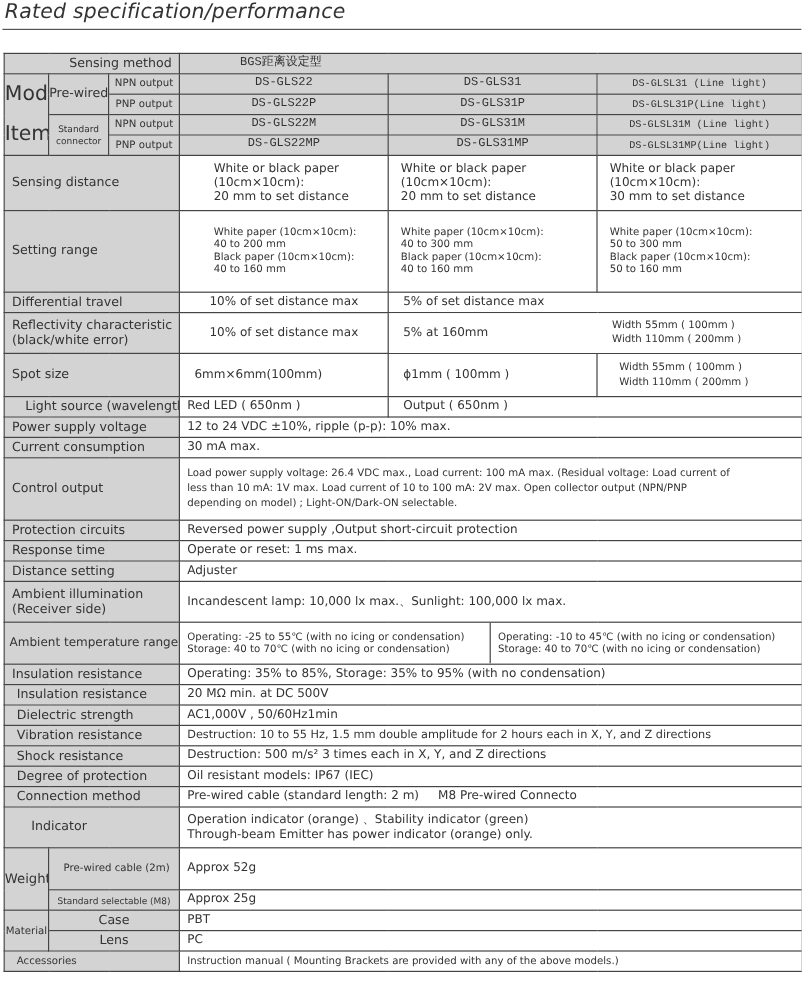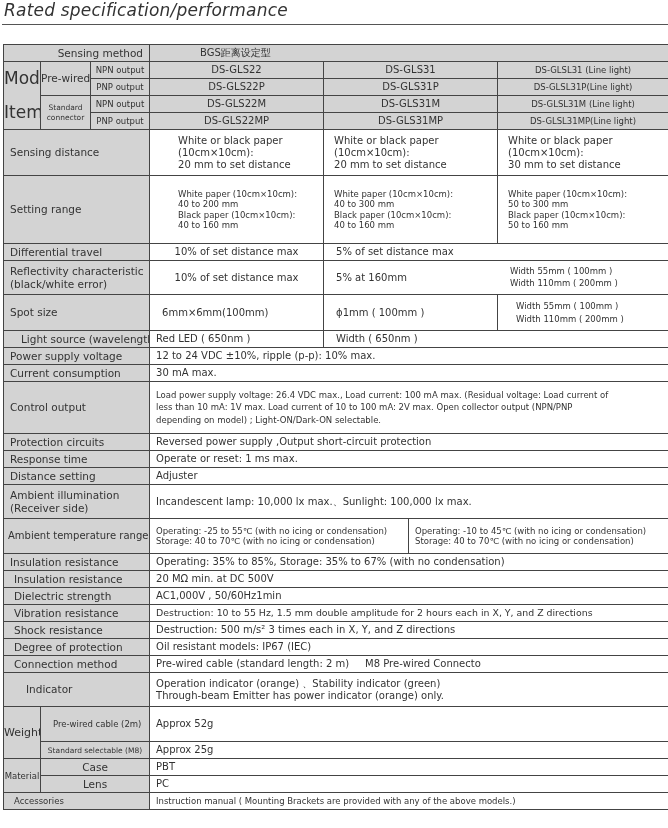--- a/index.html
+++ b/index.html
@@ -6,21 +6,21 @@
   body { width: 668px; height: 828px; position: relative; overflow: hidden;
          font-family: "DejaVu Sans", "Liberation Sans", sans-serif; color: #333; }
   .title { position: absolute; left: 4px; top: 0px; font-size: 17px; color: #333;
            letter-spacing: 0.2px; font-style: italic; }
   .title-rule { position: absolute; left: 2px; top: 24px; width: 666px; height: 1px; background: #555; }
   table.spec { position: absolute; left: 3px; top: 44px; width: 665px; border-collapse: collapse;
                table-layout: fixed; font-size: 10px; }
   table.spec td { border: 1px solid #444; padding: 0 6px; vertical-align: middle;
                   line-height: 1.2; overflow: hidden; white-space: nowrap; }
   td.lbl { background: #d3d3d3; color: #333; font-size: 10.5px; }
-  td.gray { background: #d3d3d3; }
+  td.gray { background: #d3d3d3; font-family: Liberation Mono, monospace; }
   td.val { background: #fff; color: #333; }
   td.c { text-align: center; }
   td.r { text-align: right; }
   td.small { font-size: 8.5px; }
   td.tiny { font-size: 7.5px; }
   .sm { font-size: 8.5px; }
   .top-border td { border-top: 2px solid #333; margin-top: 11px; }
   .bot-border td { border-bottom: 2px solid #333; }
 </style>
 </head>
@@ -146,21 +146,21 @@
     <td class="val" style="padding-left:12px">ϕ1mm ( 100mm )</td>
     <td class="val sm" style="line-height:1.45;padding-left:18px">
       <div>Width 55mm ( 100mm )</div>
       <div>Width 110mm ( 200mm )</div>
     </td>
   </tr>
 
   <tr style="height:17px">
     <td class="lbl" colspan="3" style="padding-left:17px">Light source (wavelength)</td>
     <td class="val">Red LED ( 650nm )</td>
-    <td class="val" colspan="2" style="padding-left:12px">Width ( 650nm )</td>
+    <td class="val" colspan="2" style="padding-left:12px">Output ( 650nm )</td>
   </tr>
 
   <tr style="height:17px">
     <td class="lbl" colspan="3">Power supply voltage</td>
     <td class="val" colspan="3">12 to 24 VDC ±10%, ripple (p-p): 10% max.</td>
   </tr>
   <tr style="height:17px">
     <td class="lbl" colspan="3">Current consumption</td>
     <td class="val" colspan="3">30 mA max.</td>
   </tr>
@@ -206,21 +206,21 @@
         <div style="padding-left:6px;display:flex;flex-direction:column;justify-content:center">
           <div>Operating: -10 to 45℃ (with no icing or condensation)</div>
           <div>Storage: 40 to 70℃ (with no icing or condensation)</div>
         </div>
       </div>
     </td>
   </tr>
 
   <tr style="height:17px">
     <td class="lbl" colspan="3">Insulation resistance</td>
-    <td class="val" colspan="3">Operating: 35% to 85%, Storage: 35% to 67% (with no condensation)</td>
+    <td class="val" colspan="3">Operating: 35% to 85%, Storage: 35% to 95% (with no condensation)</td>
   </tr>
   <tr style="height:17px">
     <td class="lbl" colspan="3" style="padding-left:10px">Insulation resistance</td>
     <td class="val" colspan="3">20 MΩ min. at DC 500V</td>
   </tr>
   <tr style="height:17px">
     <td class="lbl" colspan="3" style="padding-left:10px">Dielectric strength</td>
     <td class="val" colspan="3">AC1,000V , 50/60Hz1min</td>
   </tr>
   <tr style="height:17px">

